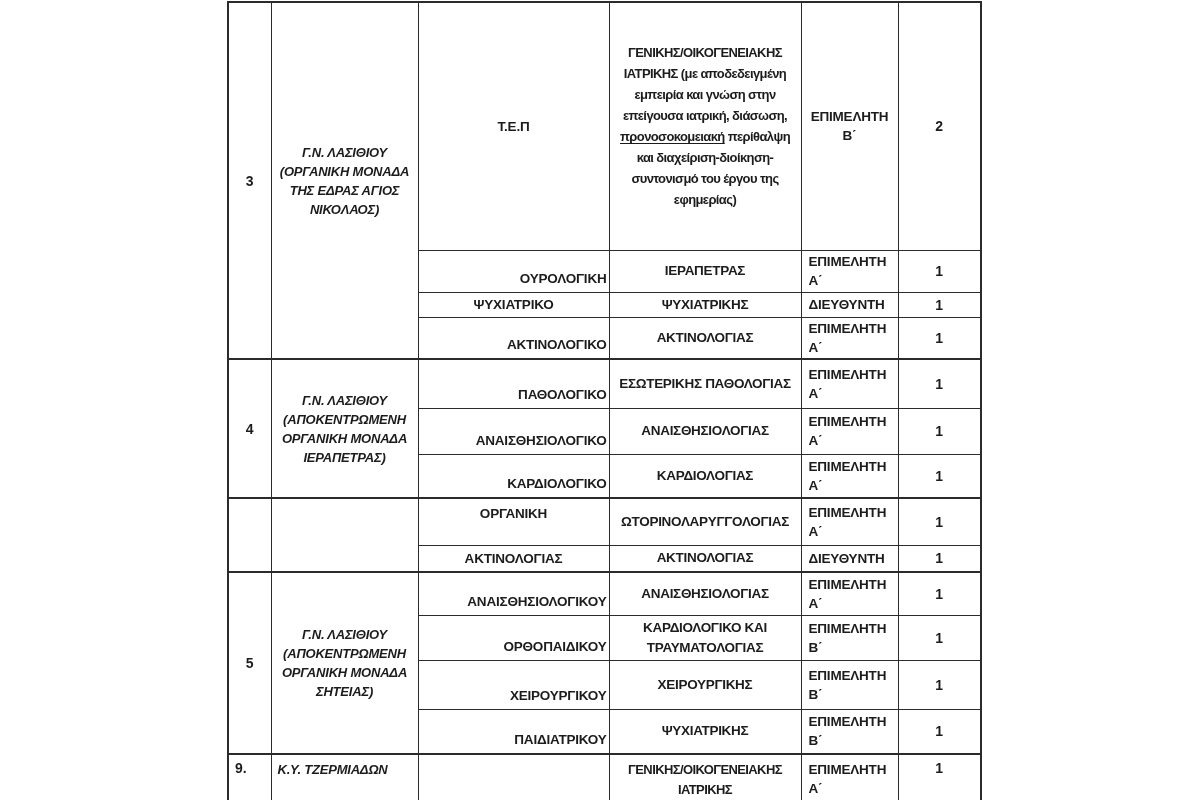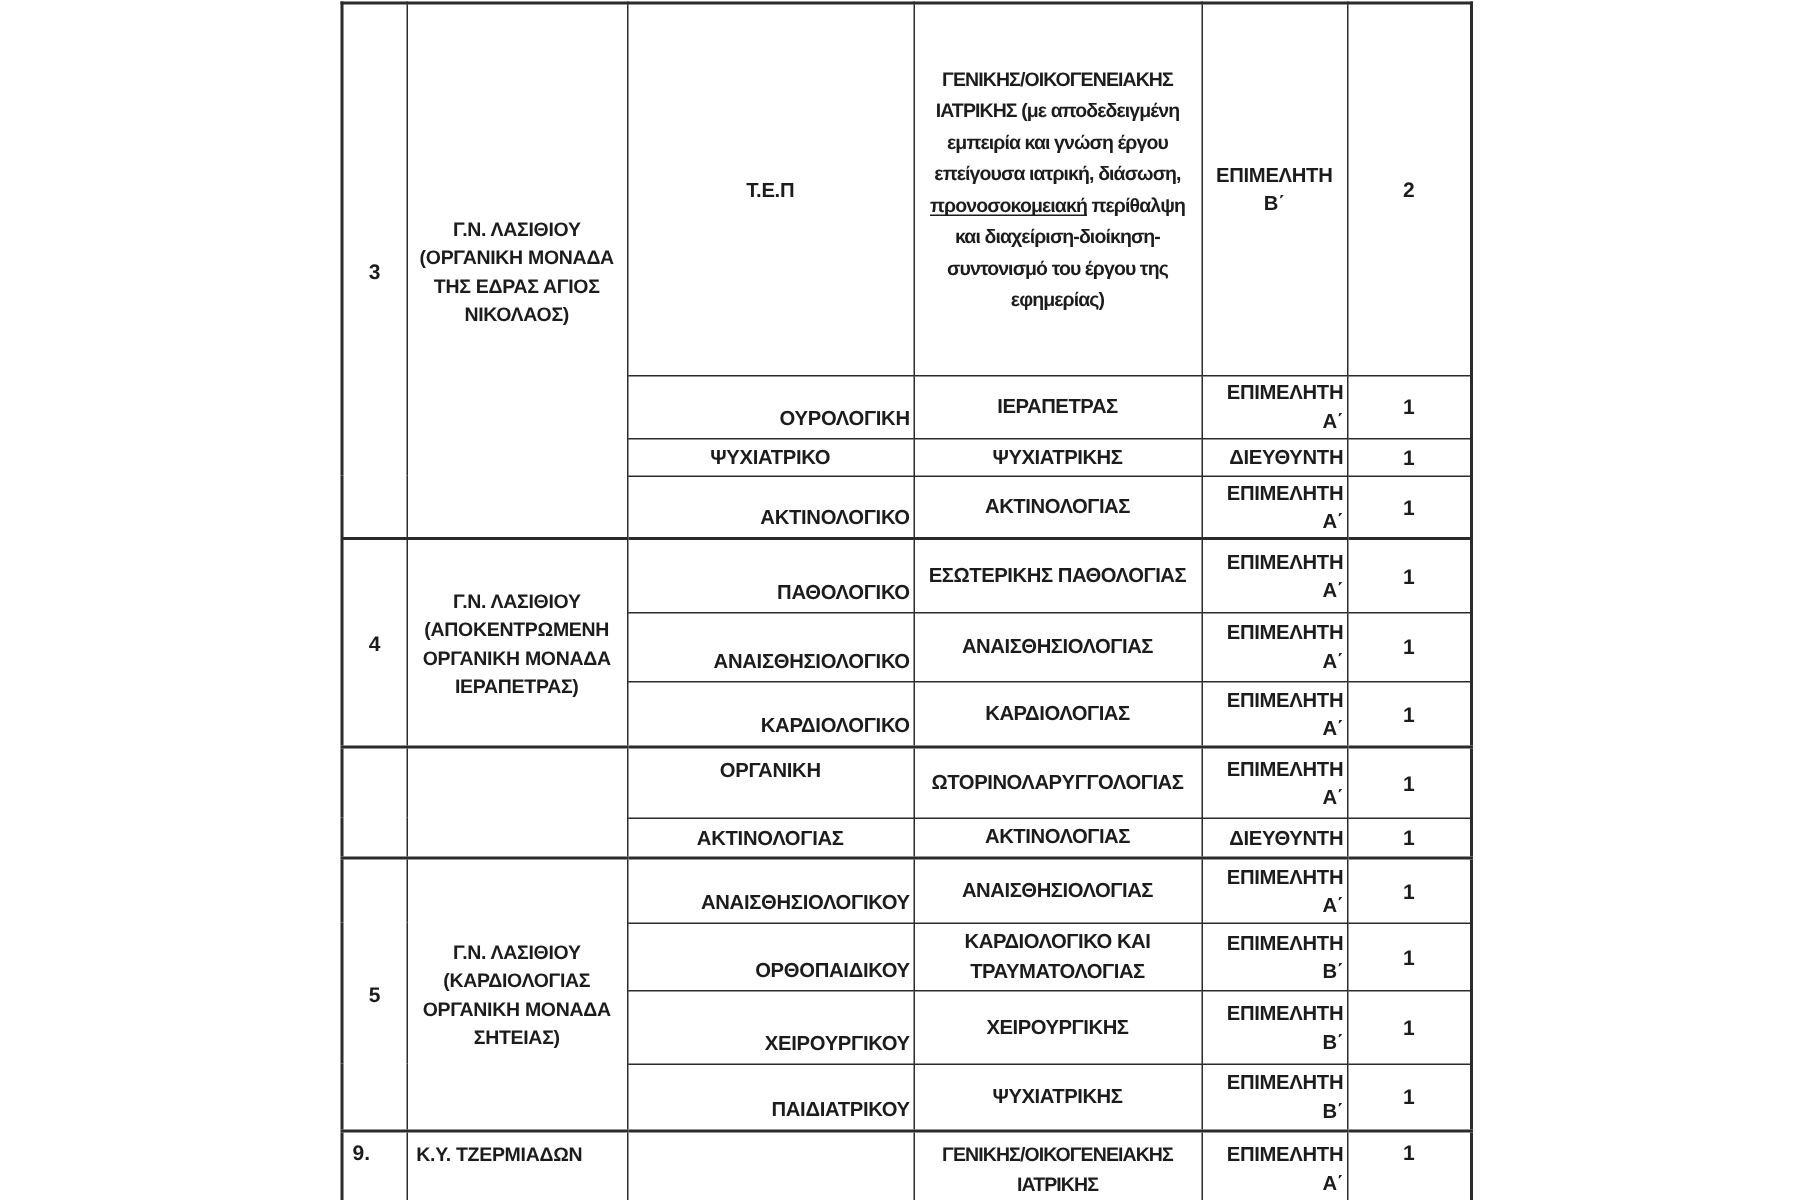--- a/index.html
+++ b/index.html
@@ -15,25 +15,25 @@
     border:2px solid #2b2b2b;
   }
   td{
     border:1px solid #2b2b2b;
     vertical-align:middle;text-align:center;
     padding:0 2px;overflow:hidden;
     word-wrap:break-word;
   }
   tr.bs td{border-top-width:2px;}
   .c-num {font-size:14px;}
-  .c-hosp{font-size:13px;line-height:19px;letter-spacing:-0.2px;padding:0 4px;}
+  .c-hosp{font-size:13px;line-height:19px;letter-spacing:-0.2px;padding:0 4px;font-style:italic;}
   .c-dept{font-size:13.5px;line-height:19px;letter-spacing:-0.2px;margin-top:24px;}
   .c-spec{font-size:13.5px;line-height:20px;letter-spacing:-0.3px;}
   .c-spec.big{font-size:13px;line-height:21px;letter-spacing:-0.6px;padding:0 3px;}
-  .c-pos {font-size:13.5px;line-height:19px;letter-spacing:-0.2px;text-align:right;padding-left:7px;padding-right:2px;}
+  .c-pos {font-size:13.5px;line-height:19px;letter-spacing:-0.2px;text-align:left;padding-left:7px;padding-right:2px;}
   .c-pos.ctr{text-align:center;padding-left:2px;}
   .c-cnt {font-size:14px;}
   .vb{vertical-align:bottom;padding-bottom:4px;text-align:right;}
   .vt{vertical-align:top;padding-top:5px;}
   .left{text-align:left;padding-left:6px;}
   .mis{
     text-decoration-line:underline;
     text-decoration-style:wavy;
     text-decoration-color:#dd1111;
     text-decoration-thickness:1px;
@@ -53,21 +53,21 @@
       <col style="width:192px">
         <col style="width:97px">
         <col style="width:83px">
     </colgroup>
     <tbody>
 
       <tr style="height:248px">
         <td class="c-num" rowspan="4">3</td>
         <td class="c-hosp" rowspan="4">Γ.Ν. ΛΑΣΙΘΙΟΥ (ΟΡΓΑΝΙΚΗ ΜΟΝΑΔΑ ΤΗΣ ΕΔΡΑΣ ΑΓΙΟΣ ΝΙΚΟΛΑΟΣ)</td>
         <td class="c-dept">Τ.Ε.Π</td>
-        <td class="c-spec big"><span>ΓΕΝΙΚΗΣ/</span><wbr><span>ΟΙΚΟΓΕΝΕΙΑΚΗΣ ΙΑΤΡΙΚΗΣ (με αποδεδειγμένη εμπειρία και γνώση έργου επείγουσα ιατρική, διάσωση,</span><br><span class="mis">προνοσοκομειακή</span><span> περίθαλψη και διαχείριση-διοίκηση-συντονισμό του έργου της εφημερίας)</span></td>
+        <td class="c-spec big"><span>ΓΕΝΙΚΗΣ/</span><wbr><span>ΟΙΚΟΓΕΝΕΙΑΚΗΣ ΙΑΤΡΙΚΗΣ (με αποδεδειγμένη εμπειρία και γνώση στην επείγουσα ιατρική, διάσωση,</span><br><span class="mis">προνοσοκομειακή</span><span> περίθαλψη και διαχείριση-διοίκηση-συντονισμό του έργου της εφημερίας)</span></td>
         <td class="c-pos ctr">ΕΠΙΜΕΛΗΤΗ Β΄</td>
         <td class="c-cnt">2</td>
       </tr>
       <tr style="height:42px">
         <td class="c-dept vb">ΟΥΡΟΛΟΓΙΚΗ</td>
         <td class="c-spec">ΙΕΡΑΠΕΤΡΑΣ</td>
         <td class="c-pos">ΕΠΙΜΕΛΗΤΗ Α΄</td>
         <td class="c-cnt">1</td>
       </tr>
       <tr style="height:25px">
@@ -114,21 +114,21 @@
       </tr>
       <tr style="height:27px">
         <td class="c-dept">ΑΚΤΙΝΟΛΟΓΙΑΣ</td>
         <td class="c-spec">ΑΚΤΙΝΟΛΟΓΙΑΣ</td>
         <td class="c-pos">ΔΙΕΥΘΥΝΤΗ</td>
         <td class="c-cnt">1</td>
       </tr>
 
       <tr class="bs" style="height:43px">
         <td class="c-num" rowspan="4">5</td>
-        <td class="c-hosp" rowspan="4">Γ.Ν. ΛΑΣΙΘΙΟΥ (ΚΑΡΔΙΟΛΟΓΙΑΣ ΟΡΓΑΝΙΚΗ ΜΟΝΑΔΑ ΣΗΤΕΙΑΣ)</td>
+        <td class="c-hosp" rowspan="4">Γ.Ν. ΛΑΣΙΘΙΟΥ (ΑΠΟΚΕΝΤΡΩΜΕΝΗ ΟΡΓΑΝΙΚΗ ΜΟΝΑΔΑ ΣΗΤΕΙΑΣ)</td>
         <td class="c-dept vb">ΑΝΑΙΣΘΗΣΙΟΛΟΓΙΚΟΥ</td>
         <td class="c-spec">ΑΝΑΙΣΘΗΣΙΟΛΟΓΙΑΣ</td>
         <td class="c-pos">ΕΠΙΜΕΛΗΤΗ Α΄</td>
         <td class="c-cnt">1</td>
       </tr>
       <tr style="height:45px">
         <td class="c-dept vb">ΟΡΘΟΠΑΙΔΙΚΟΥ</td>
         <td class="c-spec">ΚΑΡΔΙΟΛΟΓΙΚΟ ΚΑΙ ΤΡΑΥΜΑΤΟΛΟΓΙΑΣ</td>
         <td class="c-pos">ΕΠΙΜΕΛΗΤΗ Β΄</td>
         <td class="c-cnt">1</td>

